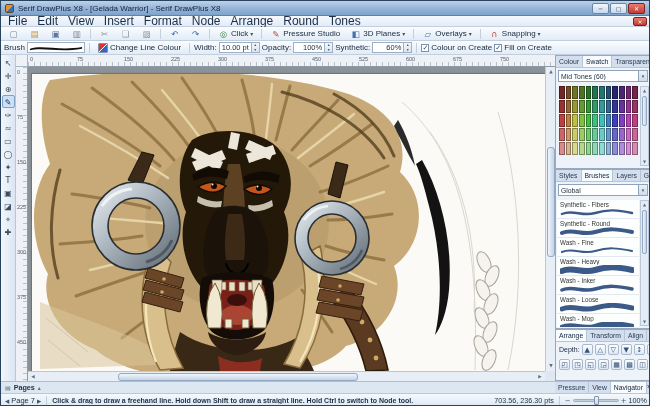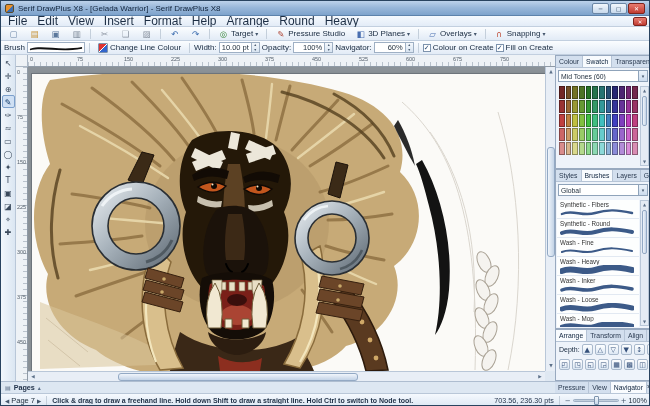--- a/index.html
+++ b/index.html
@@ -110,24 +110,24 @@
       <span class="winbtn close">✕</span>
     </span>
   </div>
 
   <div class="menubar" id="menubar">
       <span class="menu-item">File</span>
       <span class="menu-item">Edit</span>
       <span class="menu-item">View</span>
       <span class="menu-item">Insert</span>
       <span class="menu-item">Format</span>
-      <span class="menu-item">Help</span>
+      <span class="menu-item">Node</span>
       <span class="menu-item">Arrange</span>
       <span class="menu-item">Round</span>
-      <span class="menu-item">Heavy</span>
+      <span class="menu-item">Tones</span>
       <span class="doc-close">✕</span>
     </div>
 
   <div class="tb tb1" id="tb1">
       <span class="tbtn">
         <i class="tb-ic" style="color: rgb(109, 135, 168);">▢</i>
       </span>
       <span class="tbtn">
         <i class="tb-ic" style="color: rgb(201, 151, 63);">▤</i>
       </span>
@@ -150,21 +150,21 @@
       <i class="sep"></i>
       <span class="tbtn">
         <i class="tb-ic" style="color: rgb(63, 111, 176);">↶</i>
       </span>
       <span class="tbtn">
         <i class="tb-ic" style="color: rgb(63, 111, 176);">↷</i>
       </span>
       <i class="sep"></i>
       <span class="tbtn">
         <i class="tb-ic" style="color: rgb(63, 138, 63);">◎</i>
-        <em>Target</em>
+        <em>Click</em>
         <u>▾</u>
       </span>
       <i class="sep"></i>
       <span class="tbtn">
         <i class="tb-ic" style="color: rgb(176, 74, 58);">✎</i>
         <em>Pressure Studio</em>
       </span>
       <span class="tbtn">
         <i class="tb-ic" style="color: rgb(74, 111, 176);">◧</i>
         <em>3D Planes</em>
@@ -209,21 +209,21 @@
       <em class="flabel">Opacity:</em>
       <span class="spin">
           <b>100%</b>
           <i class="spin-arrows">
             <span>▴</span>
             <span>▾</span>
           </i>
         </span>
     </span>
     <span class="field">
-      <em class="flabel">Navigator:</em>
+      <em class="flabel">Synthetic:</em>
       <span class="spin">
           <b>60%</b>
           <i class="spin-arrows">
             <span>▴</span>
             <span>▾</span>
           </i>
         </span>
     </span>
     <i class="sep"></i>
     <span class="check">

